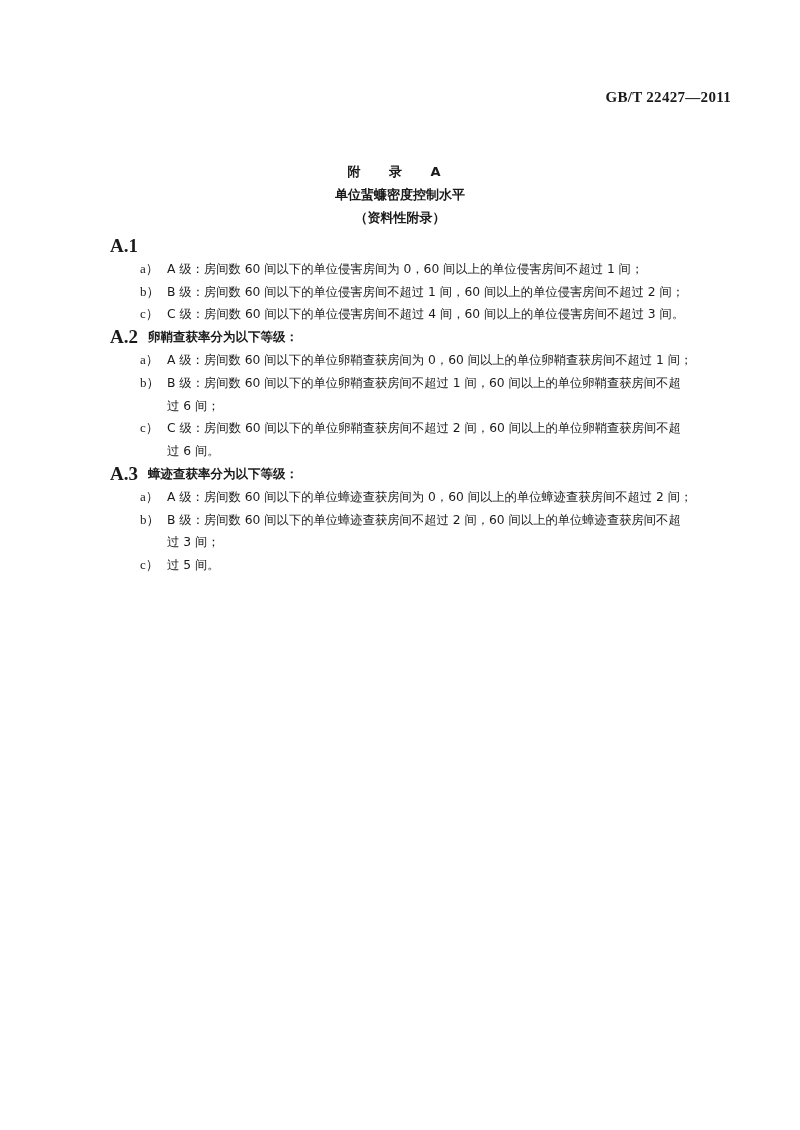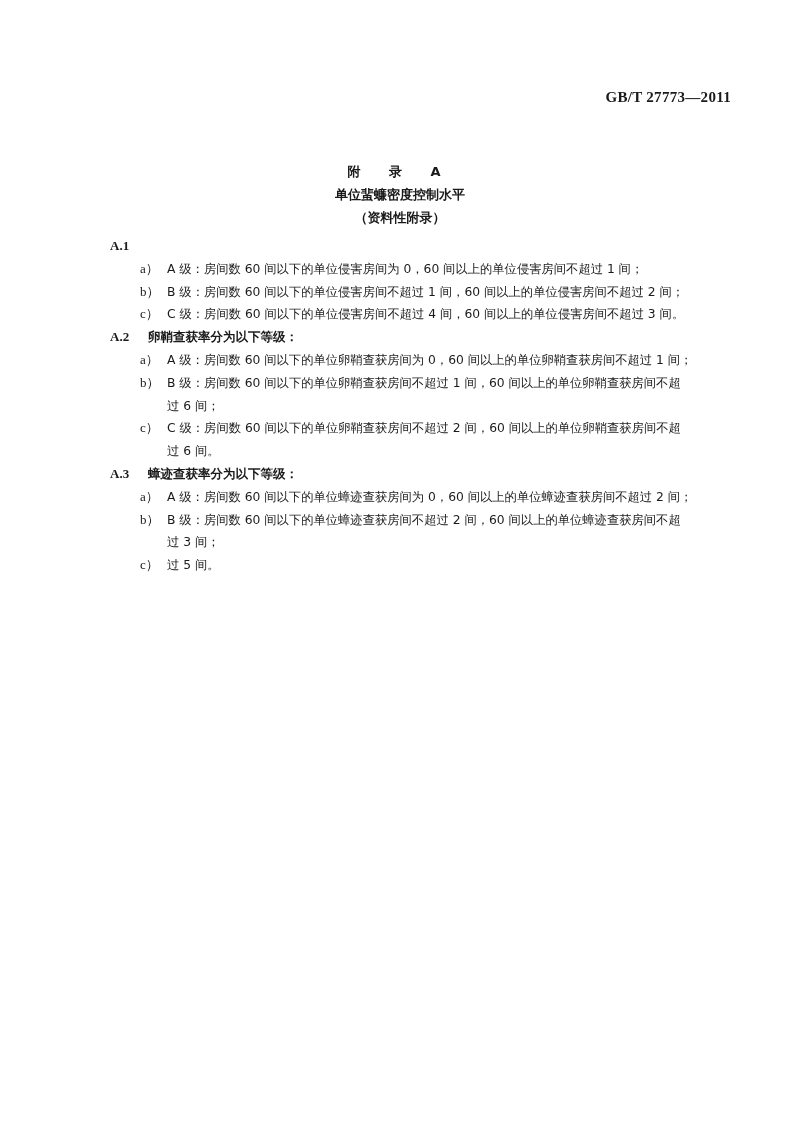--- a/index.html
+++ b/index.html
@@ -49,21 +49,21 @@
     }
     .section-head {
       display: flex;
       font-family: "DejaVu Sans", "Liberation Sans", sans-serif;
     }
     .section-num {
       font-family: "Liberation Serif", "DejaVu Serif", serif;
       font-weight: bold;
       width: 38px;
       flex: none;
-      font-size: 13px;
+      font-size: 19px;
     }
     .section-title {
       font-size: 12.5px;
       font-weight: 600;
     }
     .item {
       display: flex;
       padding-left: 30px;
     }
     .item-marker {
@@ -77,21 +77,21 @@
       font-family: "DejaVu Sans", "Liberation Sans", sans-serif;
       font-size: 12.3px;
       text-align: justify;
       text-align-last: left;
     }
     .item-text .line { display: block; white-space: nowrap; }
   </style>
 </head>
 <body>
 
-<div class="page-header">GB/T 27773—2011</div>
+<div class="page-header">GB/T 22427—2011</div>
 
 <div class="title-block">
   <div class="title-line spaced">附 录 A</div>
   <div class="title-line">单位蜚蠊密度控制水平</div>
   <div class="title-line">（资料性附录）</div>
 </div>
 
 <div class="content">
 
   <div class="section">

